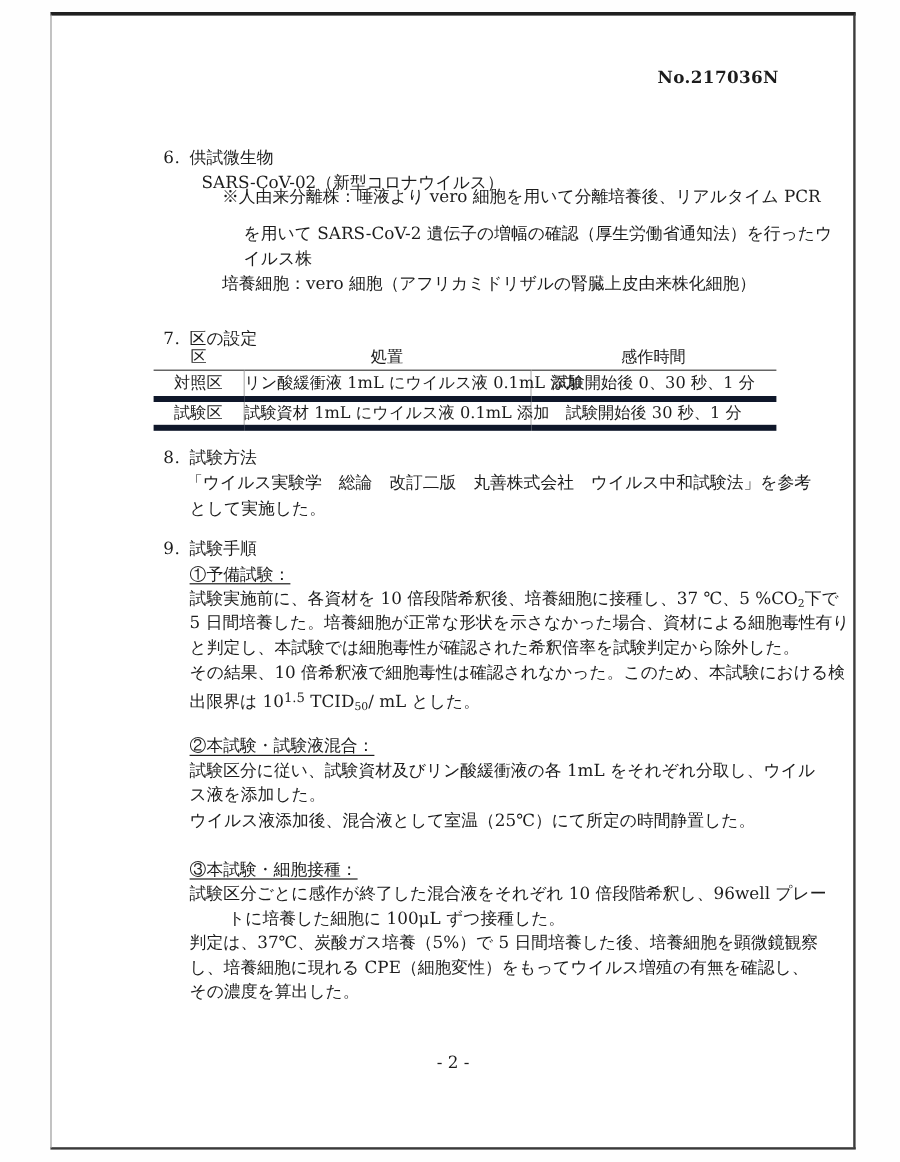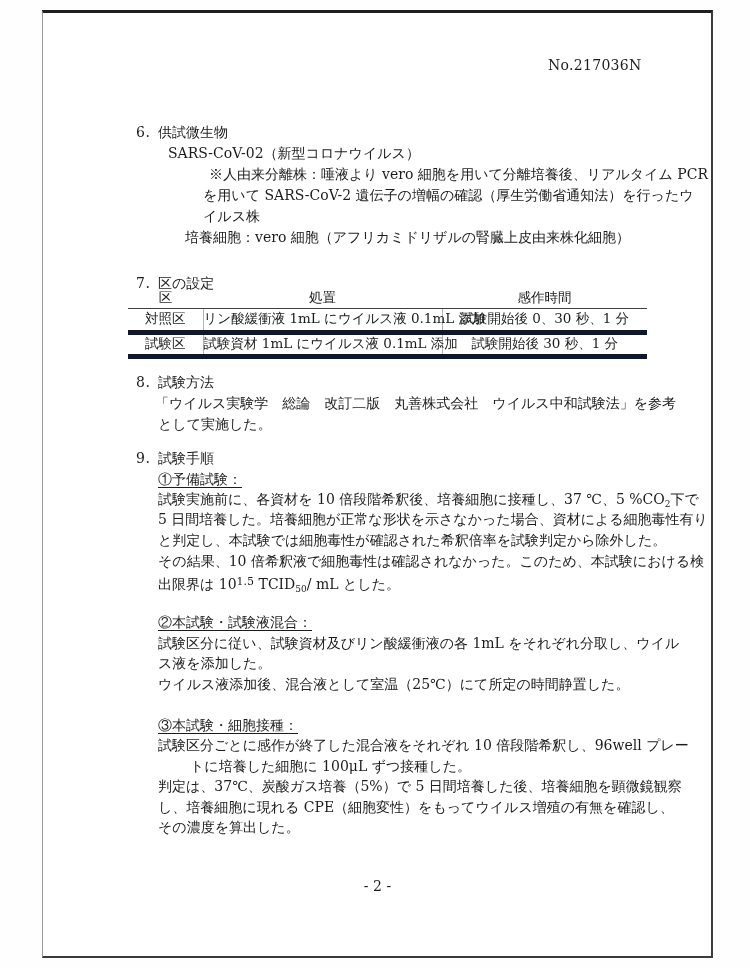--- a/index.html
+++ b/index.html
@@ -80,34 +80,35 @@
     left: 42px; top: 878px;
     width: 671px;
     text-align: center;
     font-size: 14px;
   }
   .docnum {
     position: absolute;
     left: 548px; top: 57px;
     font-size: 14px;
     letter-spacing: 0.3px;
+    font-weight: bold;
   }
 </style>
 </head>
 <body>
 
 <div class="page">
   <div class="frame"></div>
 
   <div class="docnum">No.217036N</div>
 
   <div class="tline sec-num" style="left:136px; top:125px;">6.</div>
   <div class="tline" style="left:158px; top:125px;">供試微生物</div>
   <div class="tline" style="left:168px; top:146px;">SARS-CoV-02（新型コロナウイルス）</div>
-  <div class="tline" style="left:185px; top:167px;margin-left:24px;">※人由来分離株：唾液より vero 細胞を用いて分離培養後、リアルタイム PCR</div>
+  <div class="tline" style="left:185px; top:157px;">※人由来分離株：唾液より vero 細胞を用いて分離培養後、リアルタイム PCR</div>
   <div class="tline" style="left:203px; top:188px;">を用いて SARS-CoV-2 遺伝子の増幅の確認（厚生労働省通知法）を行ったウ</div>
   <div class="tline" style="left:203px; top:209px;">イルス株</div>
   <div class="tline" style="left:185px; top:230px;">培養細胞：vero 細胞（アフリカミドリザルの腎臓上皮由来株化細胞）</div>
 
   <div class="tline sec-num" style="left:136px; top:276px;">7.</div>
   <div class="tline" style="left:158px; top:276px;text-align:center;">区の設定</div>
 
   <table class="zone-table">
     <colgroup>
         <col class="c1">

